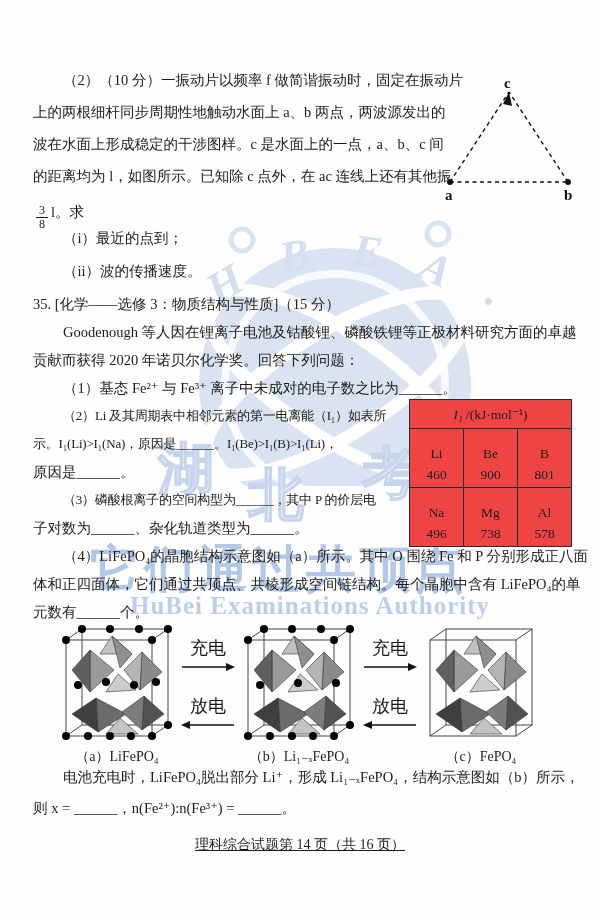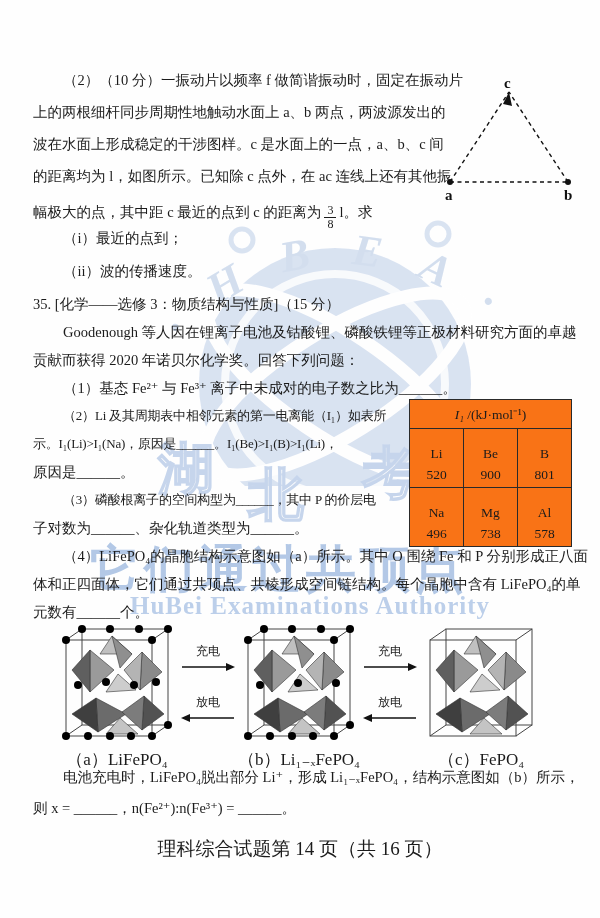--- a/index.html
+++ b/index.html
@@ -25,34 +25,34 @@
   .cline{height:28px;line-height:28px;font-size:14.5px;white-space:nowrap;}
   .cline.narrow{font-size:13px;letter-spacing:-0.2px;}
   .heading{position:absolute;left:33px;top:289px;height:30px;line-height:30px;font-size:14.5px;white-space:nowrap;}
   .frac{display:inline-block;vertical-align:-11px;text-align:center;font-size:12px;line-height:1.1;margin:0 3px;}
   .frac .num{display:block;border-bottom:1px solid #1b1b1b;padding:0 3px;}
   .frac .den{display:block;padding:0 3px;}
   
   .tri{position:absolute;left:436px;top:78px;}
   .tri text{font-size:15px;font-weight:bold;fill:#111;}
   
-  .ion-table{position:absolute;left:409px;top:399px;border-collapse:collapse;background:#f97316;font-family:Liberation Serif, serif;}
+  .ion-table{position:absolute;left:409px;top:399px;border-collapse:collapse;background:#ef4444;}
   .ion-table td{border:1.4px solid #2a2a2a;text-align:center;font-size:13.5px;width:53px;padding:0;}
   .ion-table .th{height:28px;font-size:13.5px;width:auto;}
   .ion-table .sym{line-height:21px;padding-top:2px;margin-top:12px;}
   .ion-table .val{line-height:21px;padding-bottom:2px;}
   
   .cryst-row{position:absolute;left:58px;top:624px;width:492px;display:flex;align-items:flex-start;}
   .fig{display:flex;flex-direction:column;align-items:center;width:118px;}
-  .fig .cap{margin-top:6px;font-size:17px;white-space:nowrap;}
+  .fig .cap{margin-top:6px;font-size:14px;white-space:nowrap;}
   .arrows{display:flex;flex-direction:column;align-items:center;justify-content:center;width:64px;height:118px;gap:22px;}
   .arow{display:flex;flex-direction:column;align-items:center;}
-  .arow span{font-size:12px;margin-bottom:2px;}
-  
-  .footer{position:absolute;left:0;top:836px;width:600px;text-align:center;font-size:19px;}
+  .arow span{font-size:18px;margin-bottom:2px;}
+  
+  .footer{position:absolute;left:0;top:836px;width:600px;text-align:center;font-size:14px;text-decoration:underline;}
 </style>
 </head>
 <body>
 
 <div class="page">
 
   <svg width="0" height="0" style="position:absolute" aria-hidden="true">
     <defs>
       <g id="cbox" stroke="#444" stroke-width="1" fill="none">
         <rect x="6" y="16" width="86" height="96"></rect>
@@ -132,21 +132,21 @@
   <div class="wm wm-en">HuBei Examinations Authority</div>
 
   <div class="content">
 
     <div class="block" style="top:64px;">
       <div class="pline indent">（2）（10 分）一振动片以频率 f 做简谐振动时，固定在振动片</div>
       <div class="pline">上的两根细杆同步周期性地触动水面上 a、b 两点，两波源发出的</div>
       <div class="pline">波在水面上形成稳定的干涉图样。c 是水面上的一点，a、b、c 间</div>
       <div class="pline">的距离均为 l，如图所示。已知除 c 点外，在 ac 连线上还有其他振</div>
       <div class="pline fracline">
-        <span>幅极大的点，其中距 c 最近的点到 c 的距离为</span><span class="frac"><span class="num">3</span><span class="den">8</span></span><span>l。求</span>
+        <span class="frac"><span class="num">3</span><span class="den">8</span></span><span>l。求</span>
       </div>
     </div>
 
     <svg class="tri" width="156" height="130" viewBox="0 0 156 130">
       <line x1="14" y1="104" x2="132" y2="104" stroke="#111" stroke-width="1.4" stroke-dasharray="4 3.5"></line>
       <line x1="14" y1="104" x2="73" y2="14" stroke="#111" stroke-width="1.4" stroke-dasharray="4 3.5"></line>
       <line x1="132" y1="104" x2="73" y2="14" stroke="#111" stroke-width="1.4" stroke-dasharray="4 3.5"></line>
       <polygon points="73,14 67,26 76,28" fill="#111"></polygon>
       <circle cx="14" cy="104" r="3" fill="#111"></circle>
       <circle cx="132" cy="104" r="3" fill="#111"></circle>
@@ -177,21 +177,21 @@
     </div>
 
     <table class="ion-table">
       <tbody>
           <tr>
         <td colspan="3" class="th"><i>I₁</i><span> /(kJ·mol⁻¹)</span></td>
       </tr>
       <tr>
         <td>
               <div class="sym">Li</div>
-              <div class="val">520</div>
+              <div class="val">460</div>
             </td>
         <td>
               <div class="sym">Be</div>
               <div class="val">900</div>
             </td>
         <td>
               <div class="sym">B</div>
               <div class="val">801</div>
             </td>
       </tr>

